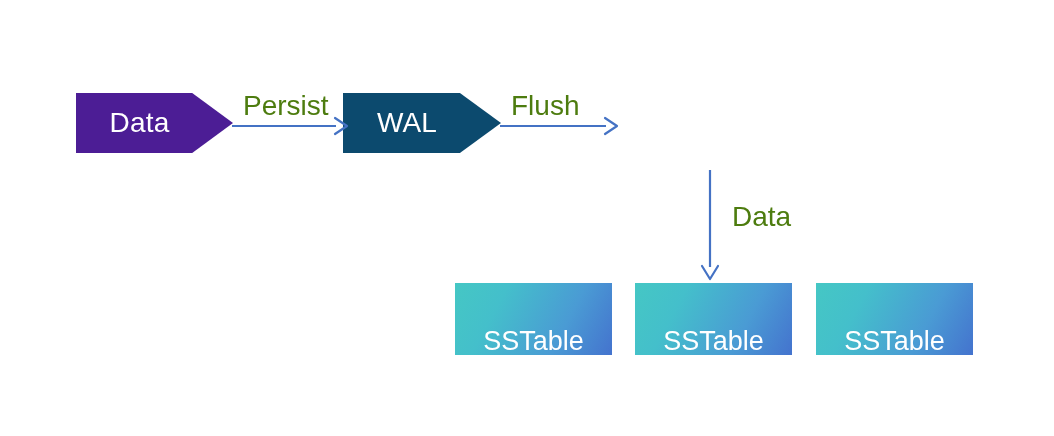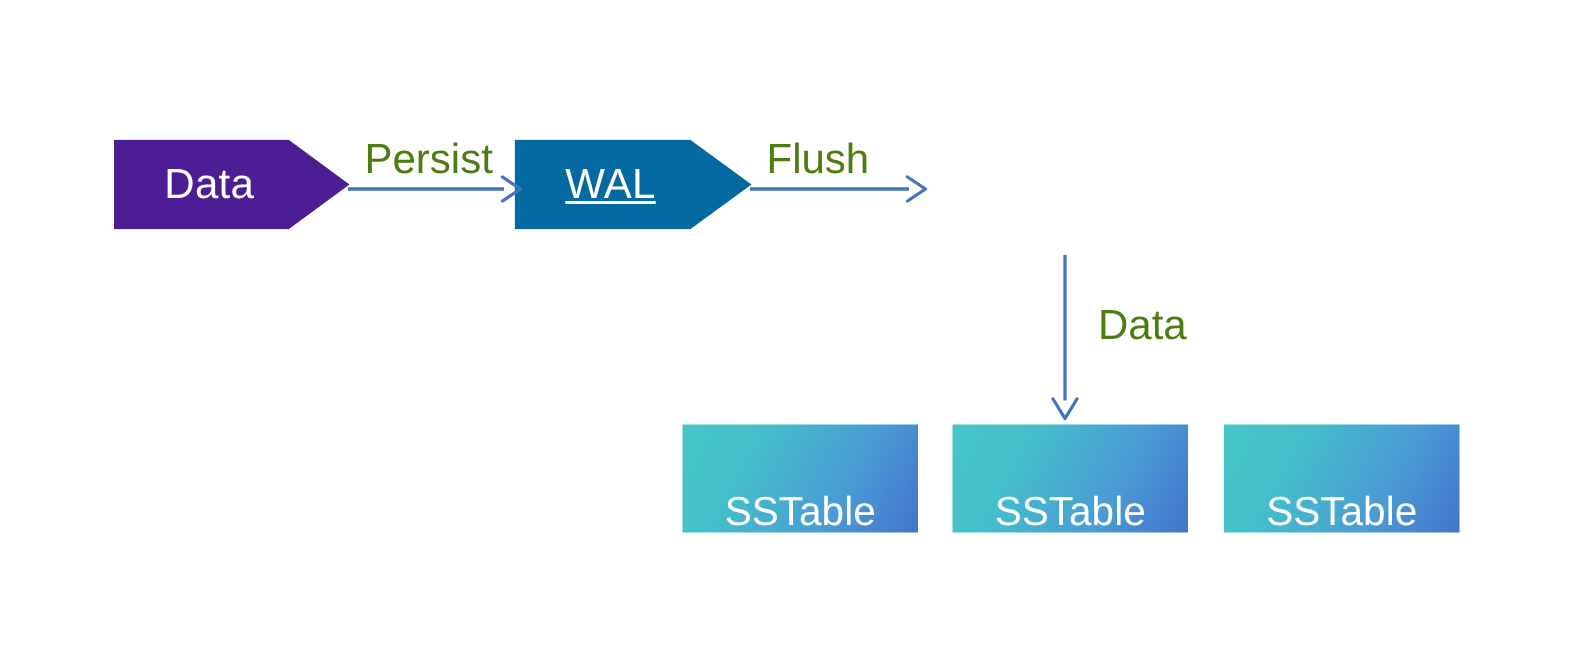--- a/index.html
+++ b/index.html
@@ -49,23 +49,22 @@
     width: 157px;
     height: 60px;
     background: #4c1d95;
     clip-path: polygon(0 0, 74% 0, 100% 50%, 74% 100%, 0 100%);
   }
   #shape-wal {
     left: 343px;
     top: 93px;
     width: 158px;
     height: 60px;
-    background: #0369a1;
+    background: #0c4a6e;
     clip-path: polygon(0 0, 74% 0, 100% 50%, 74% 100%, 0 100%);
-    text-decoration: underline;
   }
   #shape-memtables {
     left: 613px;
     top: 93px;
     width: 242px;
     height: 60px;
     background: #F2BE04;
     clip-path: polygon(0 0, 83% 0, 100% 50%, 83% 100%, 0 100%);
   }
   #shape-memtables .chev-label { padding-right: 26px; }

